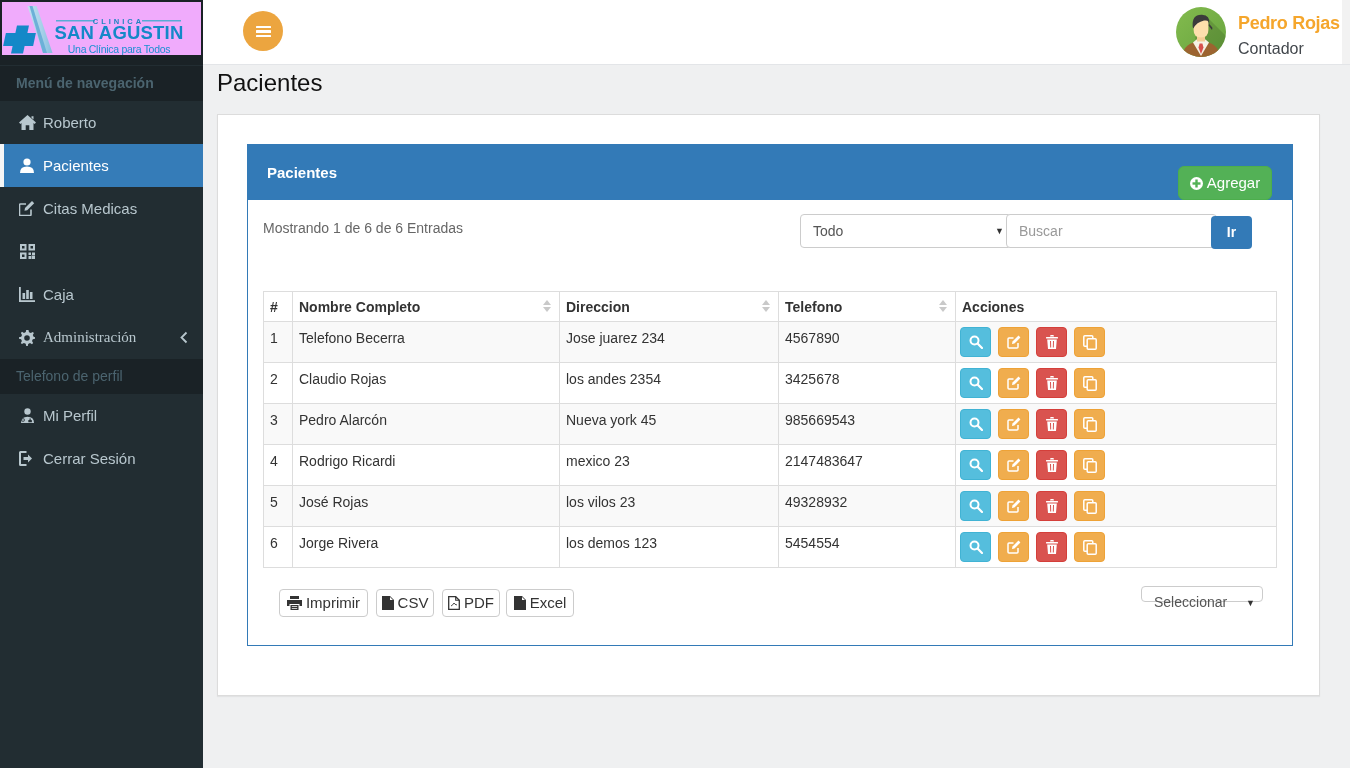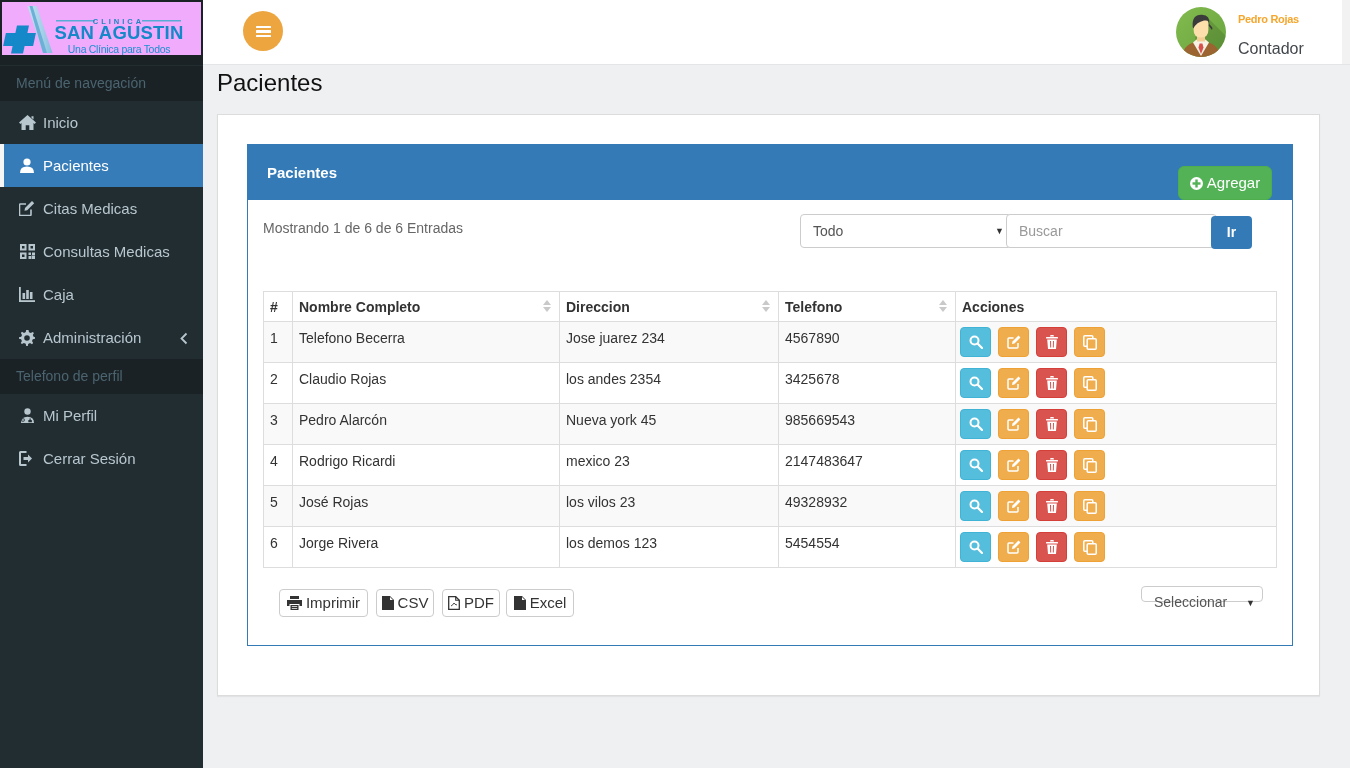--- a/index.html
+++ b/index.html
@@ -16,21 +16,21 @@
   .mitem.active { background:#357cb8; color:#fff; }
   .mitem.active::before { content:""; position:absolute; left:0; top:0; width:4px; height:43px; background:#f6f6f6; }
   .mitem.active .ic, .mitem .ic { color:inherit; }
   .chev { position:absolute; right:15px; top:15px; }
 
   
   #navbar { position:absolute; left:203px; top:0; width:1147px; height:65px; background:#fff; border-bottom:1px solid #e3e5e8; }
   #hamb { position:absolute; left:40px; top:11px; width:40px; height:40px; border-radius:50%; background:#eca53f; }
   #hamb .bars { position:absolute; left:13px; top:14.5px; }
   #hamb .bars div { width:14.5px; height:2.4px; background:#fff; margin-bottom:2.3px; border-radius:0.5px; }
-  #uname { position:absolute; left:1035px; top:13px; font-size:11px; font-weight:bold; color:#f5a62c; letter-spacing:-0.3px;}
+  #uname { position:absolute; left:1035px; top:13px; font-size:18px; font-weight:bold; color:#f5a62c; letter-spacing:-0.3px;}
   #urole { position:absolute; left:1035px; top:40px; font-size:16px; color:#42474c;}
 
   
   #content { position:absolute; left:203px; top:65px; width:1147px; height:703px; background:#eff0f1; }
   #h1 { position:absolute; left:14px; top:4px; font-size:24px; color:#111; font-weight:normal; }
   #card { position:absolute; left:14px; top:49px; width:1103px; height:582px; background:#fff; border:1px solid #dcdcdc; box-shadow:0 1px 1px rgba(0,0,0,0.05); }
   #panel { position:absolute; left:29px; top:29px; width:1046px; height:502px; border:1px solid #337ab7; background:#fff; }
   #phead { position:absolute; left:0; top:0; width:1044px; height:55px; background:#337ab7; }
   #phead .title { position:absolute; left:19px; top:0; line-height:55px; color:#fff; font-weight:bold; font-size:15px; }
   #btn-agregar { position:absolute; right:20px; top:21px; width:94px; height:34px; background:#53b156; border:1px solid #4cae4c; border-radius:6px; color:#fff; font-size:15px; text-align:center; line-height:32px; }
@@ -87,29 +87,29 @@
         </g>
 
         <rect x="54" y="18" width="39" height="1.5" fill="#59aad5"></rect>
         <rect x="140" y="18" width="39" height="1.5" fill="#59aad5"></rect>
         <text x="116.5" y="22" text-anchor="middle" font-family="Liberation Sans, sans-serif" font-size="7.5" font-weight="bold" letter-spacing="3" fill="#1e85c0">CLINICA</text>
         <text x="117" y="36.5" text-anchor="middle" font-family="Liberation Sans, sans-serif" font-size="18.5" font-weight="bold" letter-spacing="0.2" fill="#1488c8">SAN AGUSTIN</text>
         <text x="117" y="51" text-anchor="middle" font-family="Liberation Sans, sans-serif" font-size="10.5" letter-spacing="-0.3" fill="#1a8fd1">Una Clínica para Todos</text>
       </svg>
     </div>
   </div>
-  <div class="navhdr" style="top:66px;">Menú de navegación</div>
+  <div class="navhdr" style="top:66px;font-weight:bold;">Menú de navegación</div>
 
   <div class="mitem" style="top:101px;">
     <span class="ic">
         <svg width="17" height="15" viewBox="0 0 17 15" fill="#b8c7ce">
           <path d="M8.5 0 L17 7.6 L15.6 9 L14.5 8 L14.5 15 L10.3 15 L10.3 10.3 L6.7 10.3 L6.7 15 L2.5 15 L2.5 8 L1.4 9 L0 7.6 Z M12.5 1.2 L14.5 1.2 L14.5 4.5 L12.5 2.7 Z"></path>
         </svg>
       </span>
-    <span class="lbl">Inicio</span>
+    <span class="lbl">Roberto</span>
   </div>
   <div class="mitem active" style="top:144px;">
     <span class="ic">
         <svg width="14" height="15" viewBox="0 0 14 15" fill="#fff">
           <circle cx="7" cy="4" r="3.6"></circle>
           <path d="M0 15 Q0 8.6 7 8.6 Q14 8.6 14 15 Z"></path>
         </svg>
       </span>
     <span class="lbl">Pacientes</span>
   </div>
@@ -127,35 +127,34 @@
         <svg width="15" height="15" viewBox="0 0 15 15" fill="#b8c7ce">
           <path d="M0 0 H6.5 V6.5 H0 Z M2 2 V4.5 H4.5 V2 Z" fill-rule="evenodd"></path>
           <path d="M8.5 0 H15 V6.5 H8.5 Z M10.5 2 V4.5 H13 V2 Z" fill-rule="evenodd"></path>
           <path d="M0 8.5 H6.5 V15 H0 Z M2 10.5 V13 H4.5 V10.5 Z" fill-rule="evenodd"></path>
           <rect x="8.5" y="8.5" width="2.5" height="2.5"></rect>
           <rect x="12" y="8.5" width="3" height="2.5"></rect>
           <rect x="8.5" y="12" width="2.5" height="3"></rect>
           <rect x="11.5" y="11.5" width="3.5" height="3.5"></rect>
         </svg>
       </span>
-    <span class="lbl">Consultas Medicas</span>
   </div>
   <div class="mitem" style="top:273px;">
     <span class="ic">
         <svg width="16" height="15" viewBox="0 0 16 15" fill="#b8c7ce">
           <rect x="0" y="0" width="1.8" height="15"></rect>
           <rect x="0" y="13.2" width="16" height="1.8"></rect>
           <rect x="3.5" y="6" width="2.6" height="6"></rect>
           <rect x="7.2" y="3" width="2.6" height="9"></rect>
           <rect x="10.9" y="5" width="2.6" height="7"></rect>
         </svg>
       </span>
     <span class="lbl">Caja</span>
   </div>
-  <div class="mitem" style="top:316px;">
+  <div class="mitem" style="top:316px;font-family:Liberation Serif, serif;">
     <span class="ic">
         <svg width="16" height="16" viewBox="0 0 16 16" fill="#b8c7ce">
           <path d="M8 0 L9.5 0 L10 2.2 L11.8 3 L13.8 1.9 L14.9 3 L13.8 5 L14.6 6.8 L16 7.2 L16 8.8 L13.8 9.3 L13 11.1 L14.1 13.1 L13 14.2 L11 13.1 L9.2 13.9 L8.8 16 L7.2 16 L6.7 13.8 L4.9 13 L2.9 14.1 L1.8 13 L2.9 11 L2.1 9.2 L0 8.8 L0 7.2 L2.2 6.7 L3 4.9 L1.9 2.9 L3 1.8 L5 2.9 L6.8 2.1 L7.2 0 Z M8 5.2 A2.8 2.8 0 1 0 8 10.8 A2.8 2.8 0 1 0 8 5.2 Z" fill-rule="evenodd"></path>
         </svg>
       </span>
     <span class="lbl">Administración</span>
     <span class="chev"><svg width="8" height="13" viewBox="0 0 8 13">
           <polyline points="6.5,1.5 1.5,6.5 6.5,11.5" stroke="#b8c7ce" stroke-width="1.8" fill="none"></polyline>
         </svg></span>
   </div>

